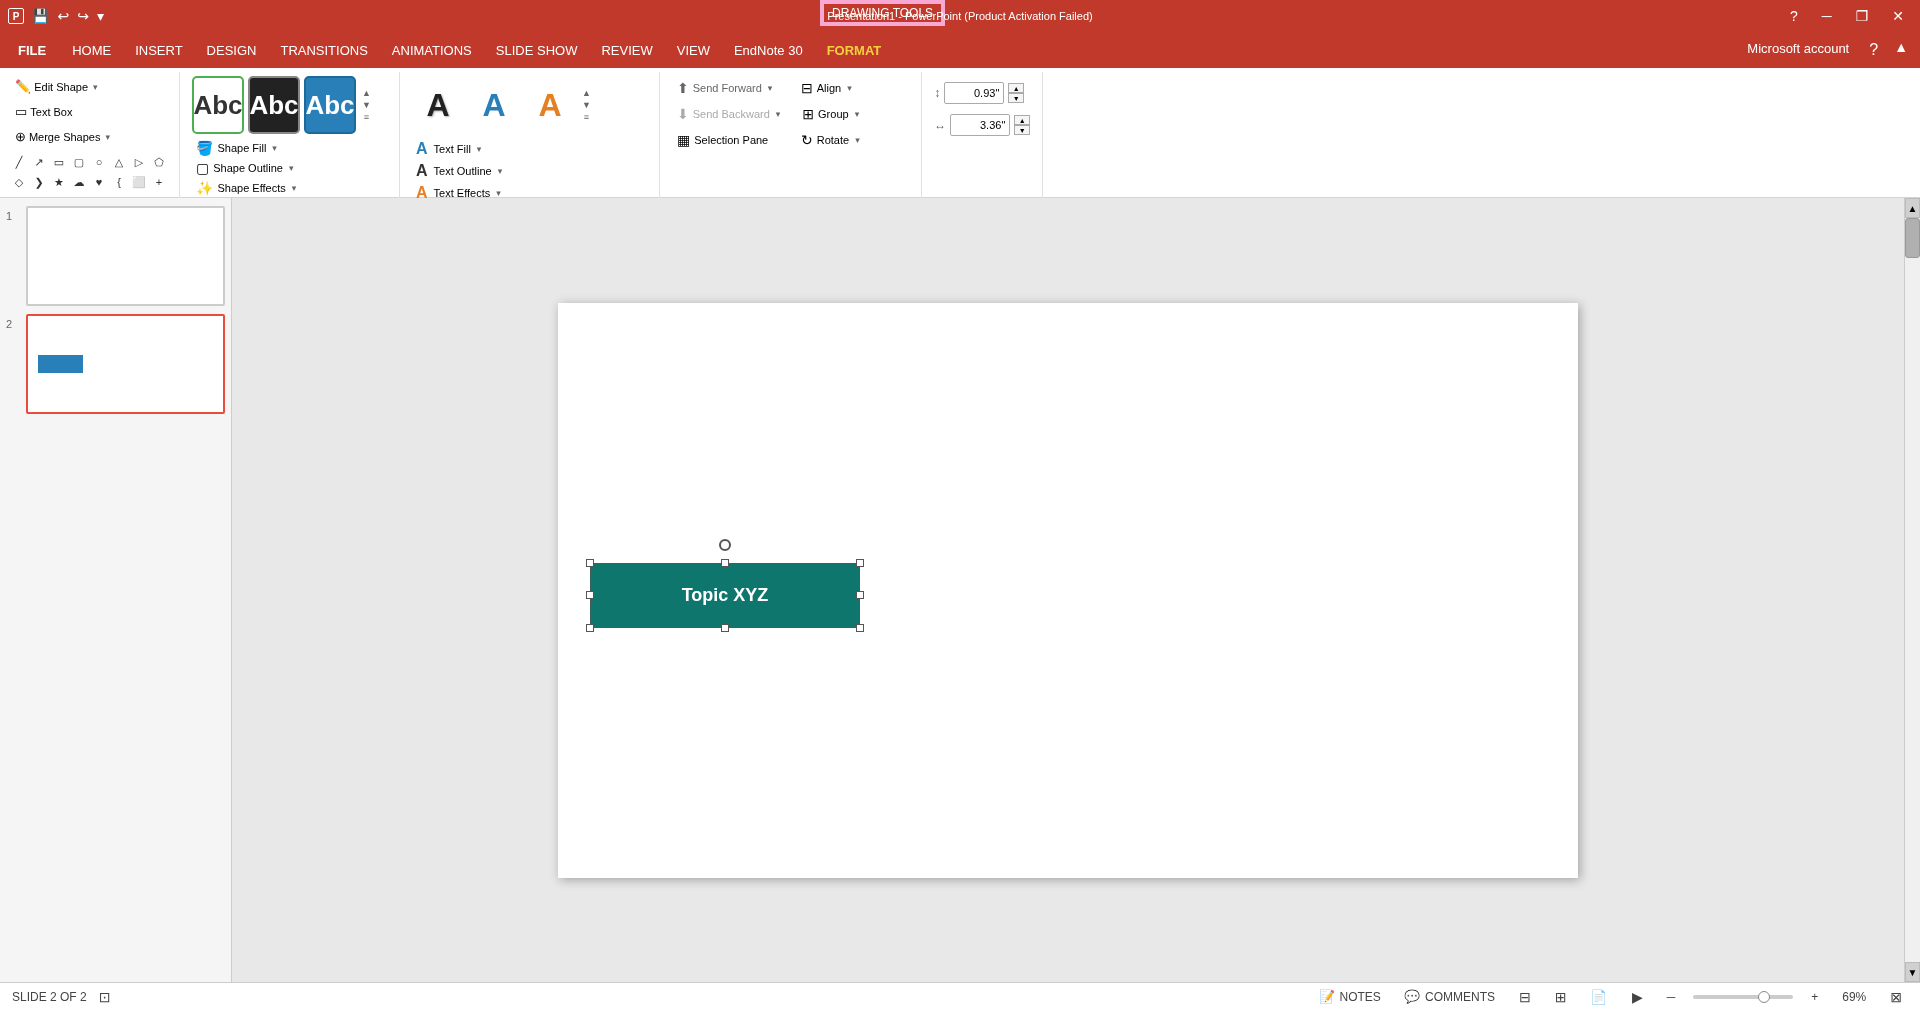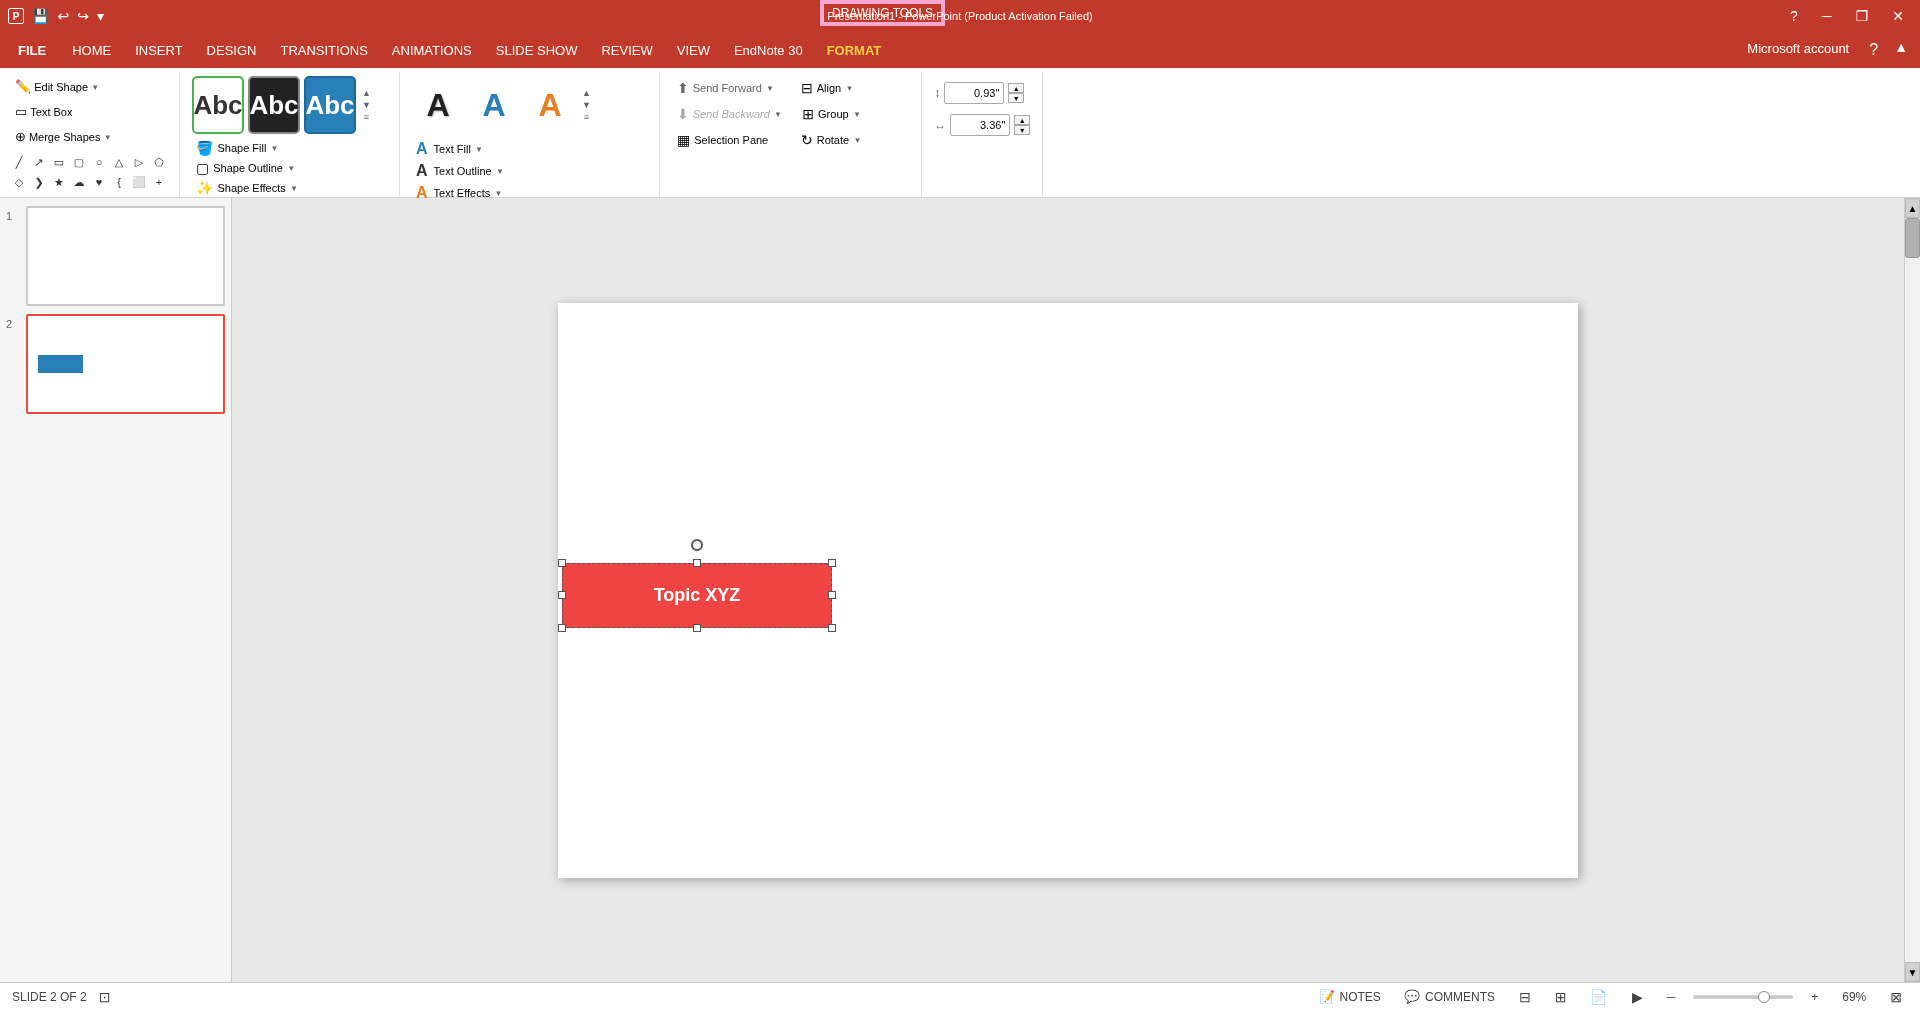--- a/index.html
+++ b/index.html
@@ -230,24 +230,24 @@
     .slide-canvas {
       width: 1020px;
       height: 575px;
       background: white;
       box-shadow: 2px 2px 10px rgba(0,0,0,0.3);
       position: relative;
     }
     .text-box-selected {
       position: absolute;
       top: 260px;
-      left: 4px;
+      left: 32px;
       width: 270px;
       height: 65px;
-      background: #ef4444;
+      background: #0f766e;
       display: flex;
       align-items: center;
       justify-content: center;
       cursor: move;
     }
     .text-box-selected .text-content {
       color: white;
       font-size: 18px;
       font-weight: bold;
     }
@@ -577,21 +577,21 @@
           </div>
           <div class="arrange-btn">
             <span style="font-size:14px;">⊟</span>
             <span>Align</span>
             <span class="dropdown-arrow">▾</span>
           </div>
         </div>
         <div style="display:flex; gap:4px;">
           <div class="arrange-btn send-back">
             <span style="font-size:14px; color:#aaa;">⬇</span>
-            <span style="color:#aaa;font-style:italic;">Send Backward</span>
+            <span style="color:#aaa;">Send Backward</span>
             <span class="dropdown-arrow">▾</span>
           </div>
           <div class="arrange-btn">
             <span style="font-size:14px;">⊞</span>
             <span>Group</span>
             <span class="dropdown-arrow">▾</span>
           </div>
         </div>
         <div style="display:flex; gap:4px;">
           <div class="arrange-btn">

